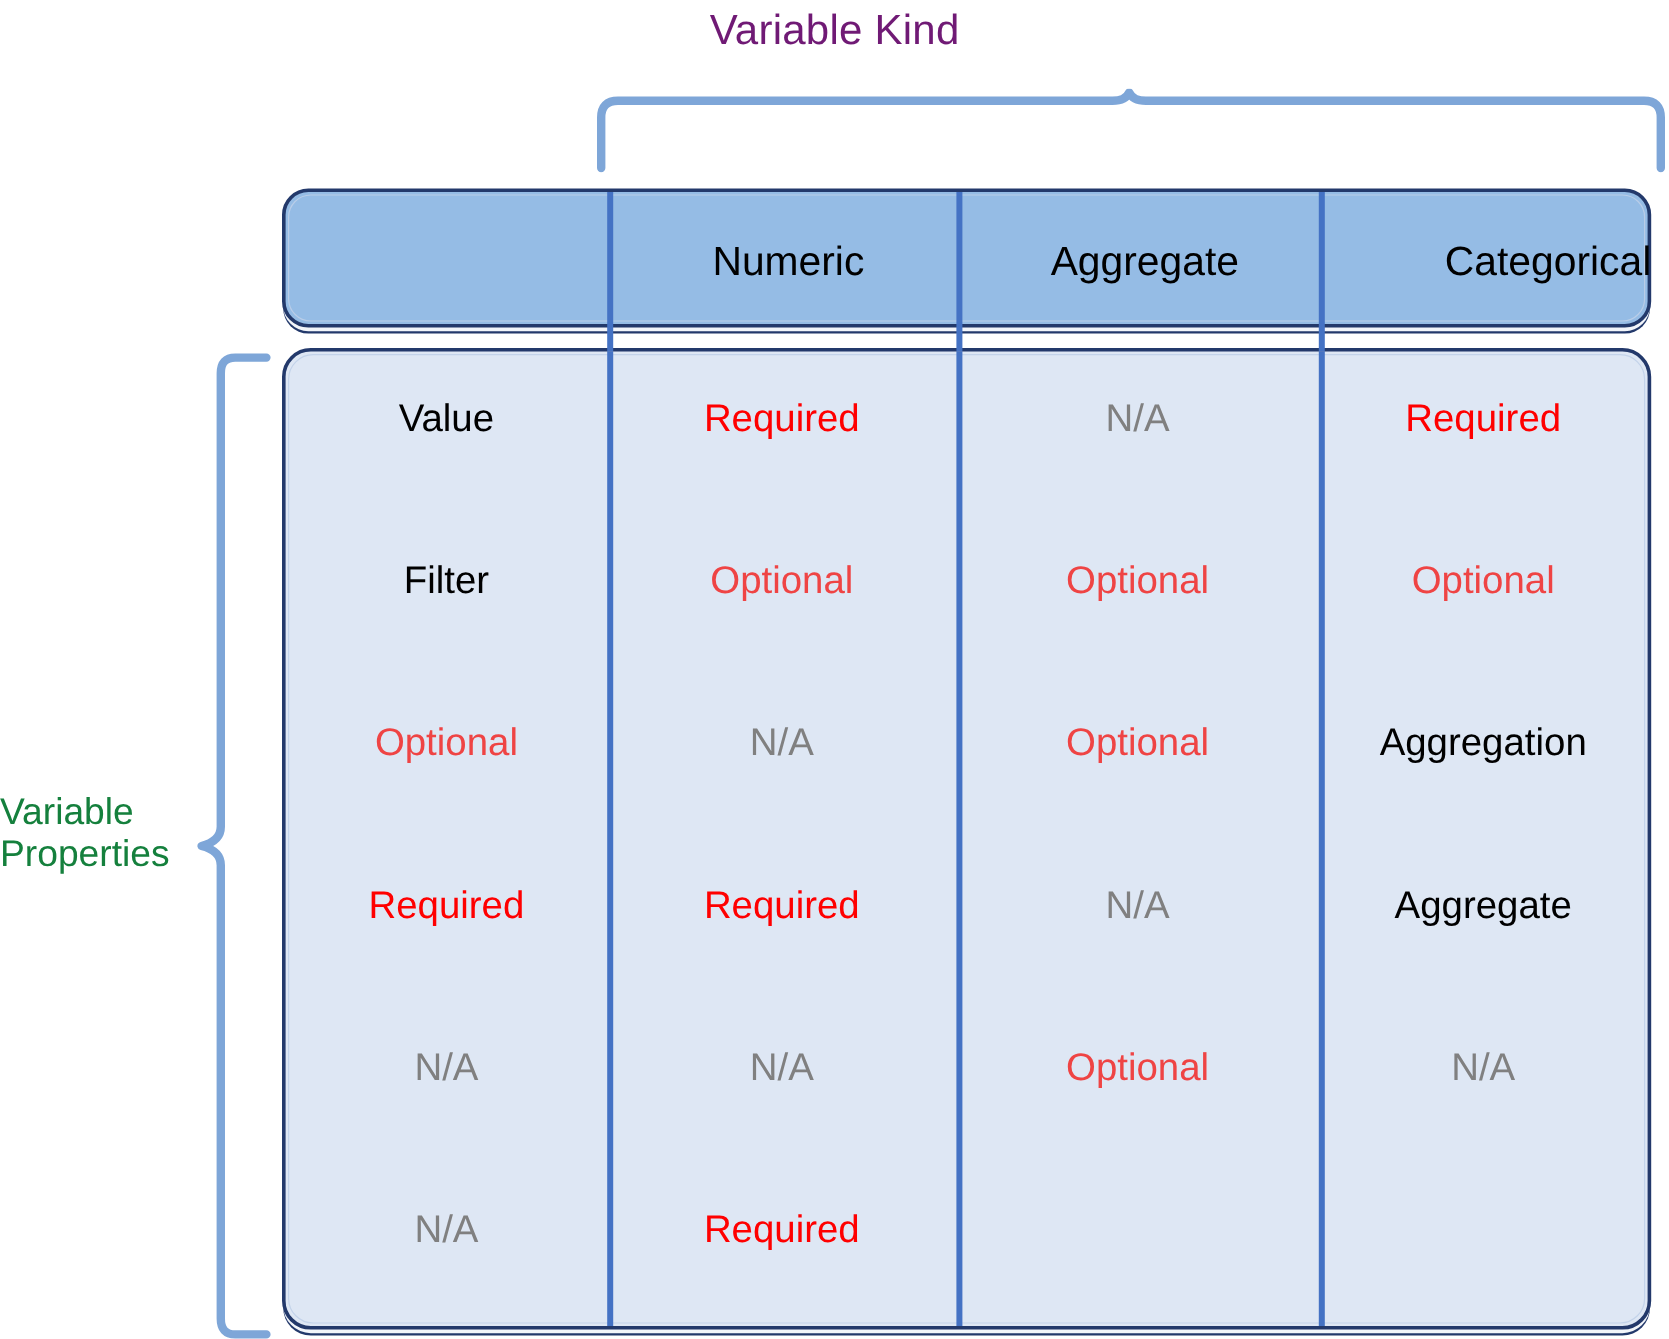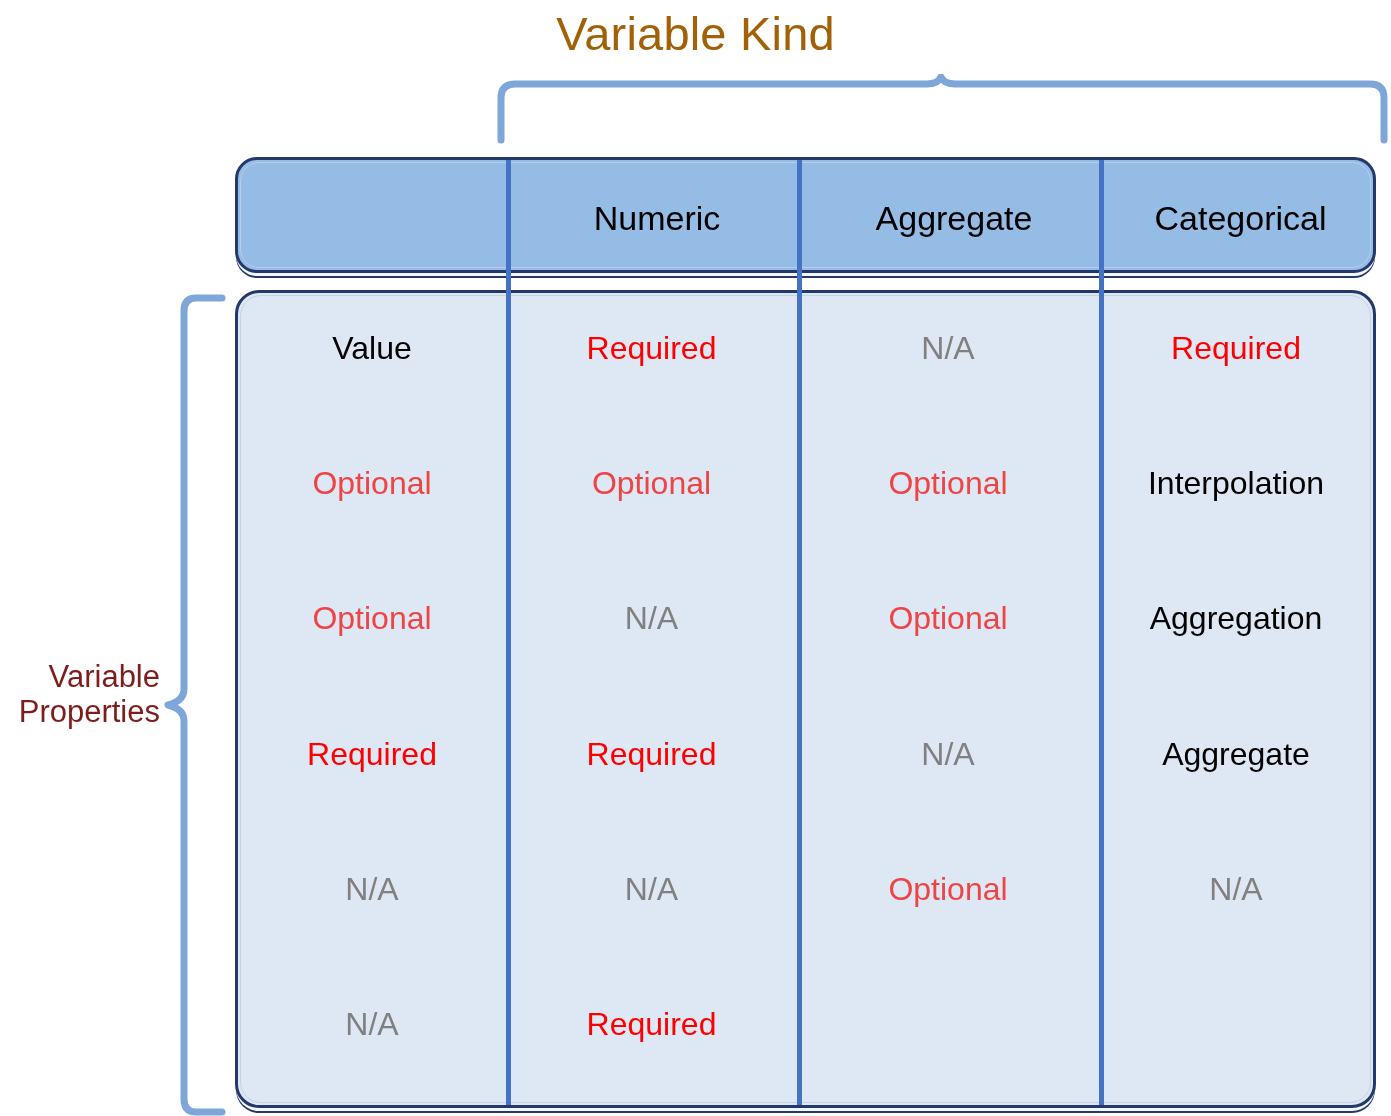--- a/index.html
+++ b/index.html
@@ -15,45 +15,45 @@
     font-family: "Liberation Sans", sans-serif;
   }
 
   
   #top-label {
     position: absolute;
     left: 0;
     top: 6px;
     width: 1391px;
     text-align: center;
-    font-size: 47px;
-    color: #a16207;
+    font-size: 35px;
+    color: #701a75;
     letter-spacing: 0.2px;
     white-space: nowrap;
   }
 
   
   #top-brace {
     position: absolute;
     left: 495px;
     top: 74px;
     width: 895px;
     height: 70px;
   }
 
   
   #left-label {
     position: absolute;
     left: 0px;
     top: 660px;
     width: 160px;
-    text-align: right;
+    text-align: left;
     font-size: 31px;
     line-height: 1.12;
-    color: #7f1d1d;
+    color: #15803d;
   }
 
   
   #left-brace {
     position: absolute;
     left: 160px;
     top: 293px;
     width: 70px;
     height: 825px;
   }
@@ -84,21 +84,21 @@
     top: 0;
     height: 116px;
     line-height: 116px;
     text-align: center;
     font-size: 34px;
     color: #000000;
     white-space: nowrap;
   }
   #hc-numeric    { left: 273px; width: 292px; }
   #hc-aggregate  { left: 565px; width: 302px; }
-  #hc-categorical{ left: 867px; width: 271px; }
+  #hc-categorical{ left: 867px; width: 271px; text-align: right; }
 
   
   #body-band {
     position: absolute;
     left: 235px;
     top: 290px;
     width: 1141px;
     height: 818px;
     box-sizing: border-box;
     background: #dee7f4;
@@ -189,25 +189,25 @@
 <div class="col-divider d2 seg-body"></div>
 <div class="col-divider d3 seg-body"></div>
 
 <div id="grid">
 
   <div class="cell rowlabel">Value</div>
   <div class="cell required">Required</div>
   <div class="cell na">N/A</div>
   <div class="cell required">Required</div>
 
-  <div class="cell optional">Optional</div>
-  <div class="cell optional">Optional</div>
-  <div class="cell optional">Optional</div>
-
-  <div class="cell rowlabel">Interpolation</div>
+  <div class="cell rowlabel">Filter</div>
+  <div class="cell optional">Optional</div>
+  <div class="cell optional">Optional</div>
+  <div class="cell optional">Optional</div>
+
   <div class="cell optional">Optional</div>
   <div class="cell na">N/A</div>
   <div class="cell optional">Optional</div>
 
   <div class="cell rowlabel">Aggregation</div>
   <div class="cell required">Required</div>
   <div class="cell required">Required</div>
   <div class="cell na">N/A</div>
 
   <div class="cell rowlabel">Aggregate</div>

